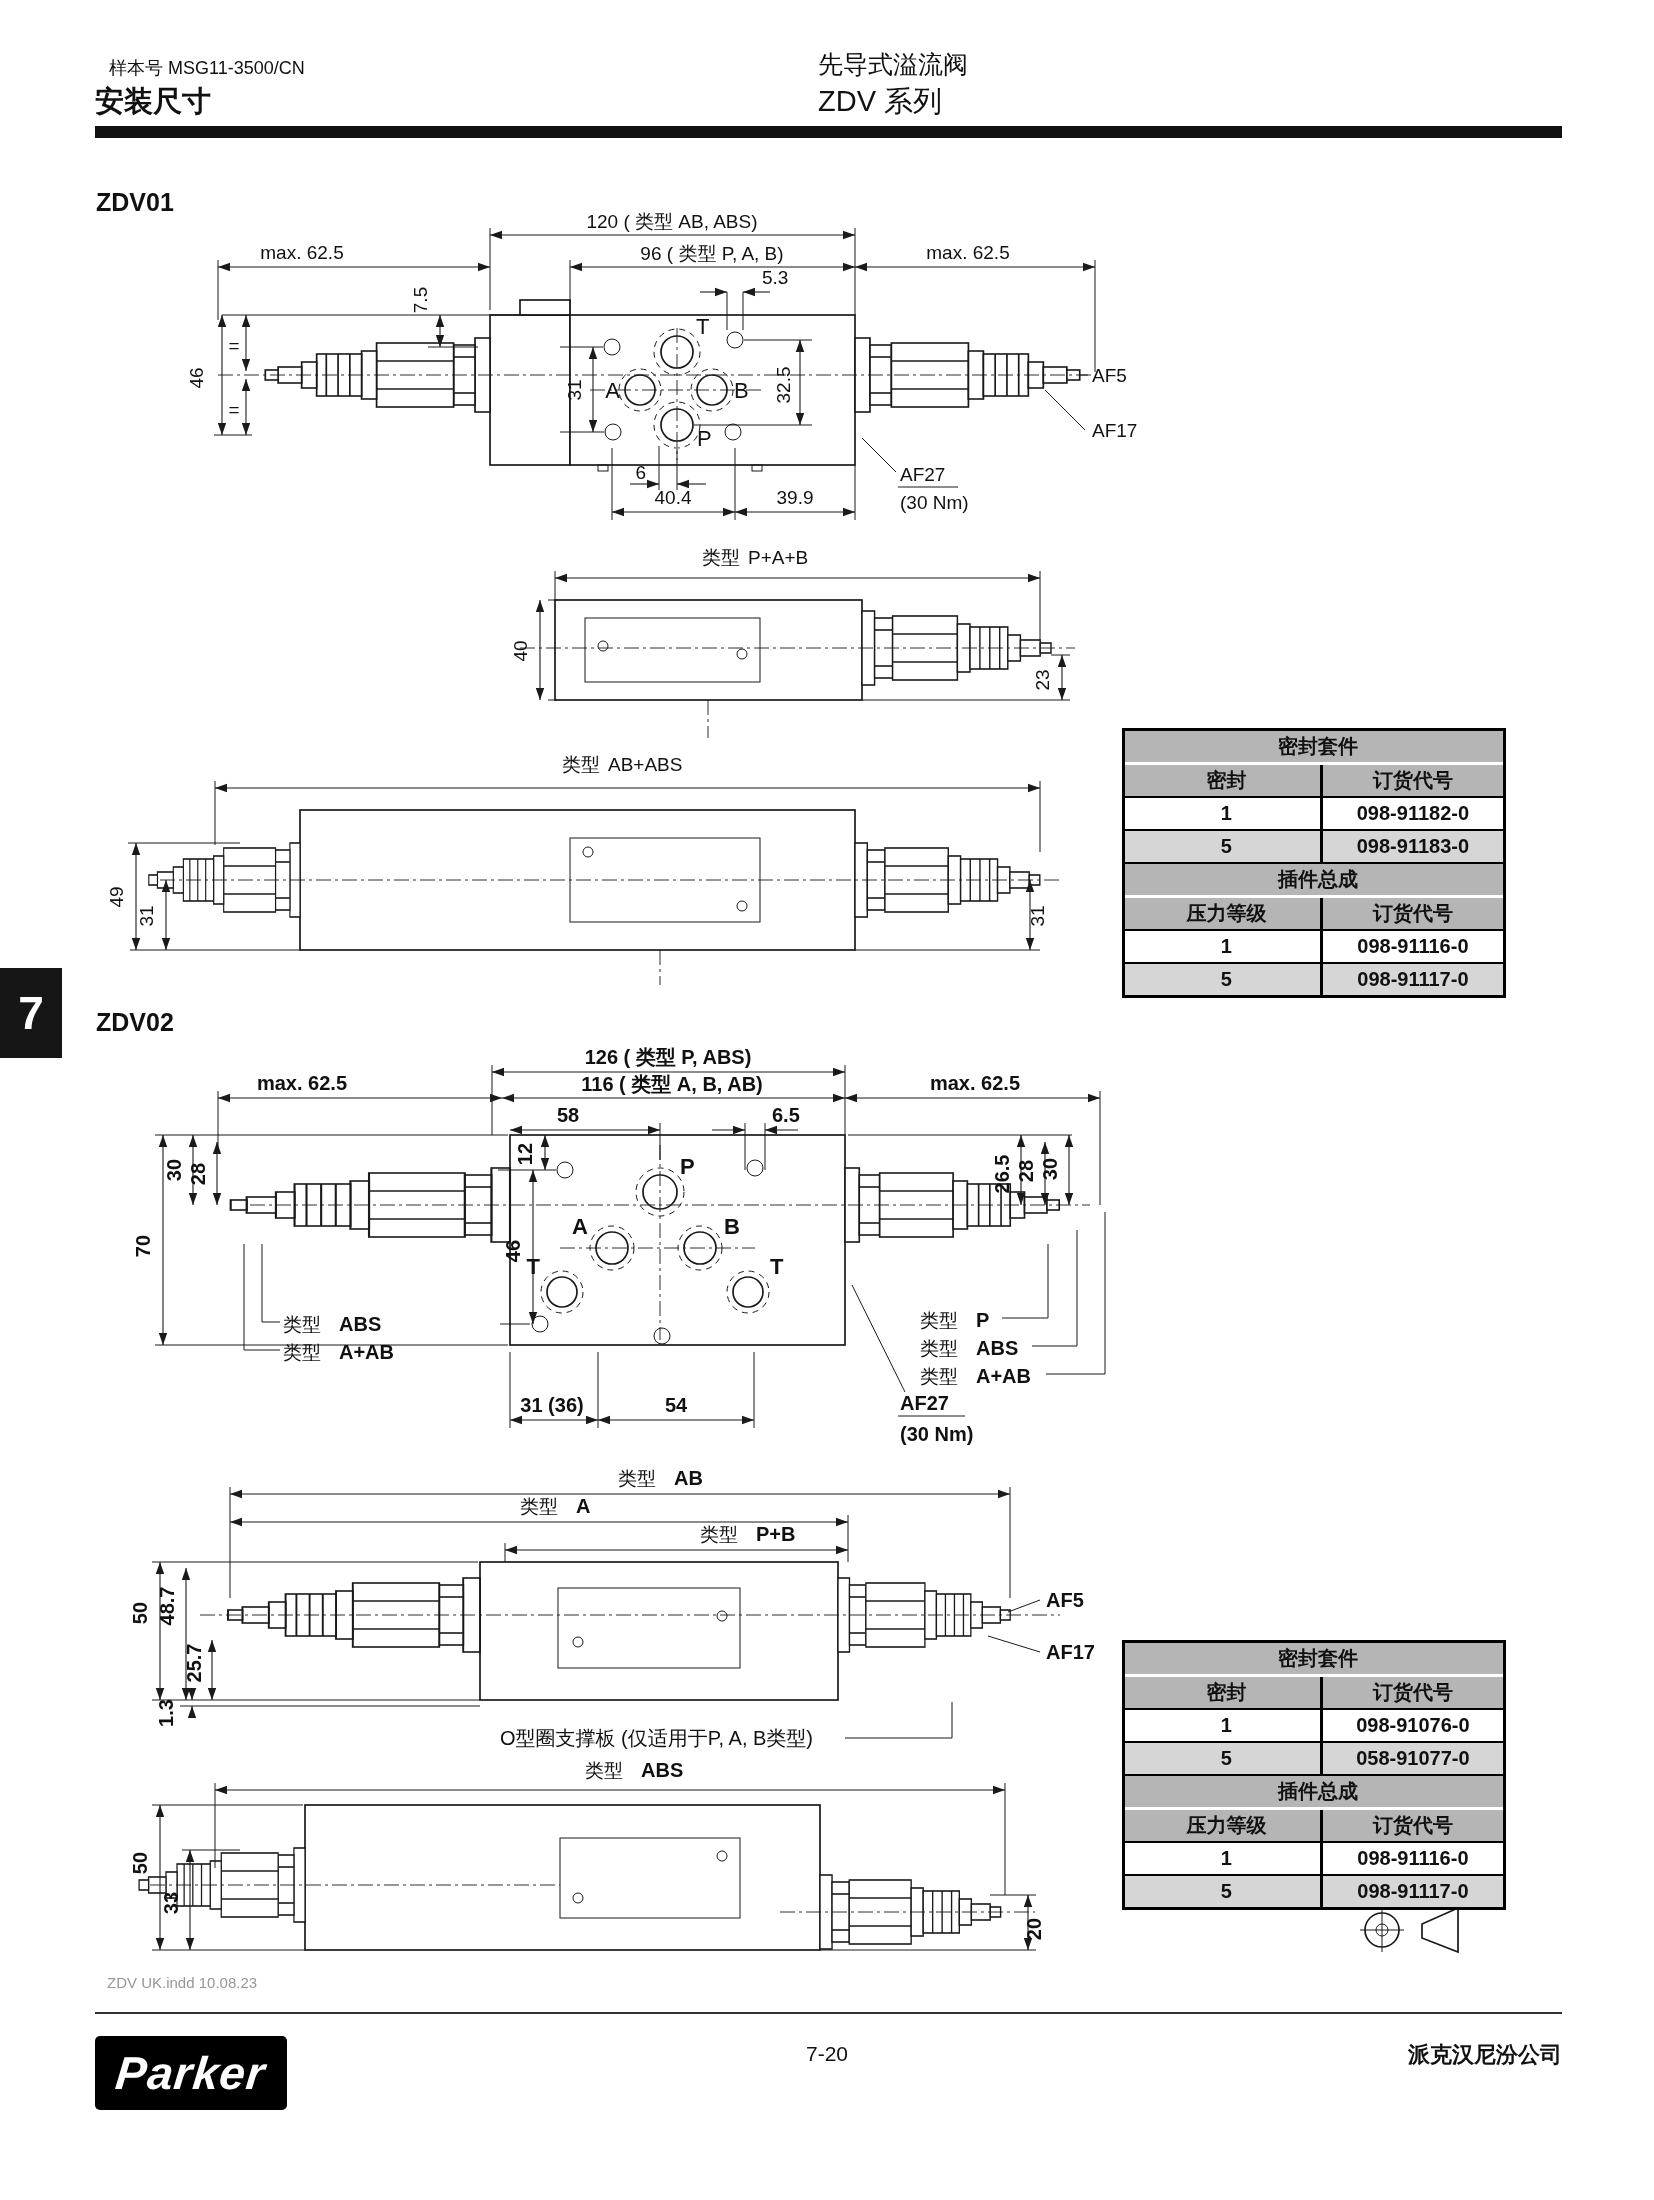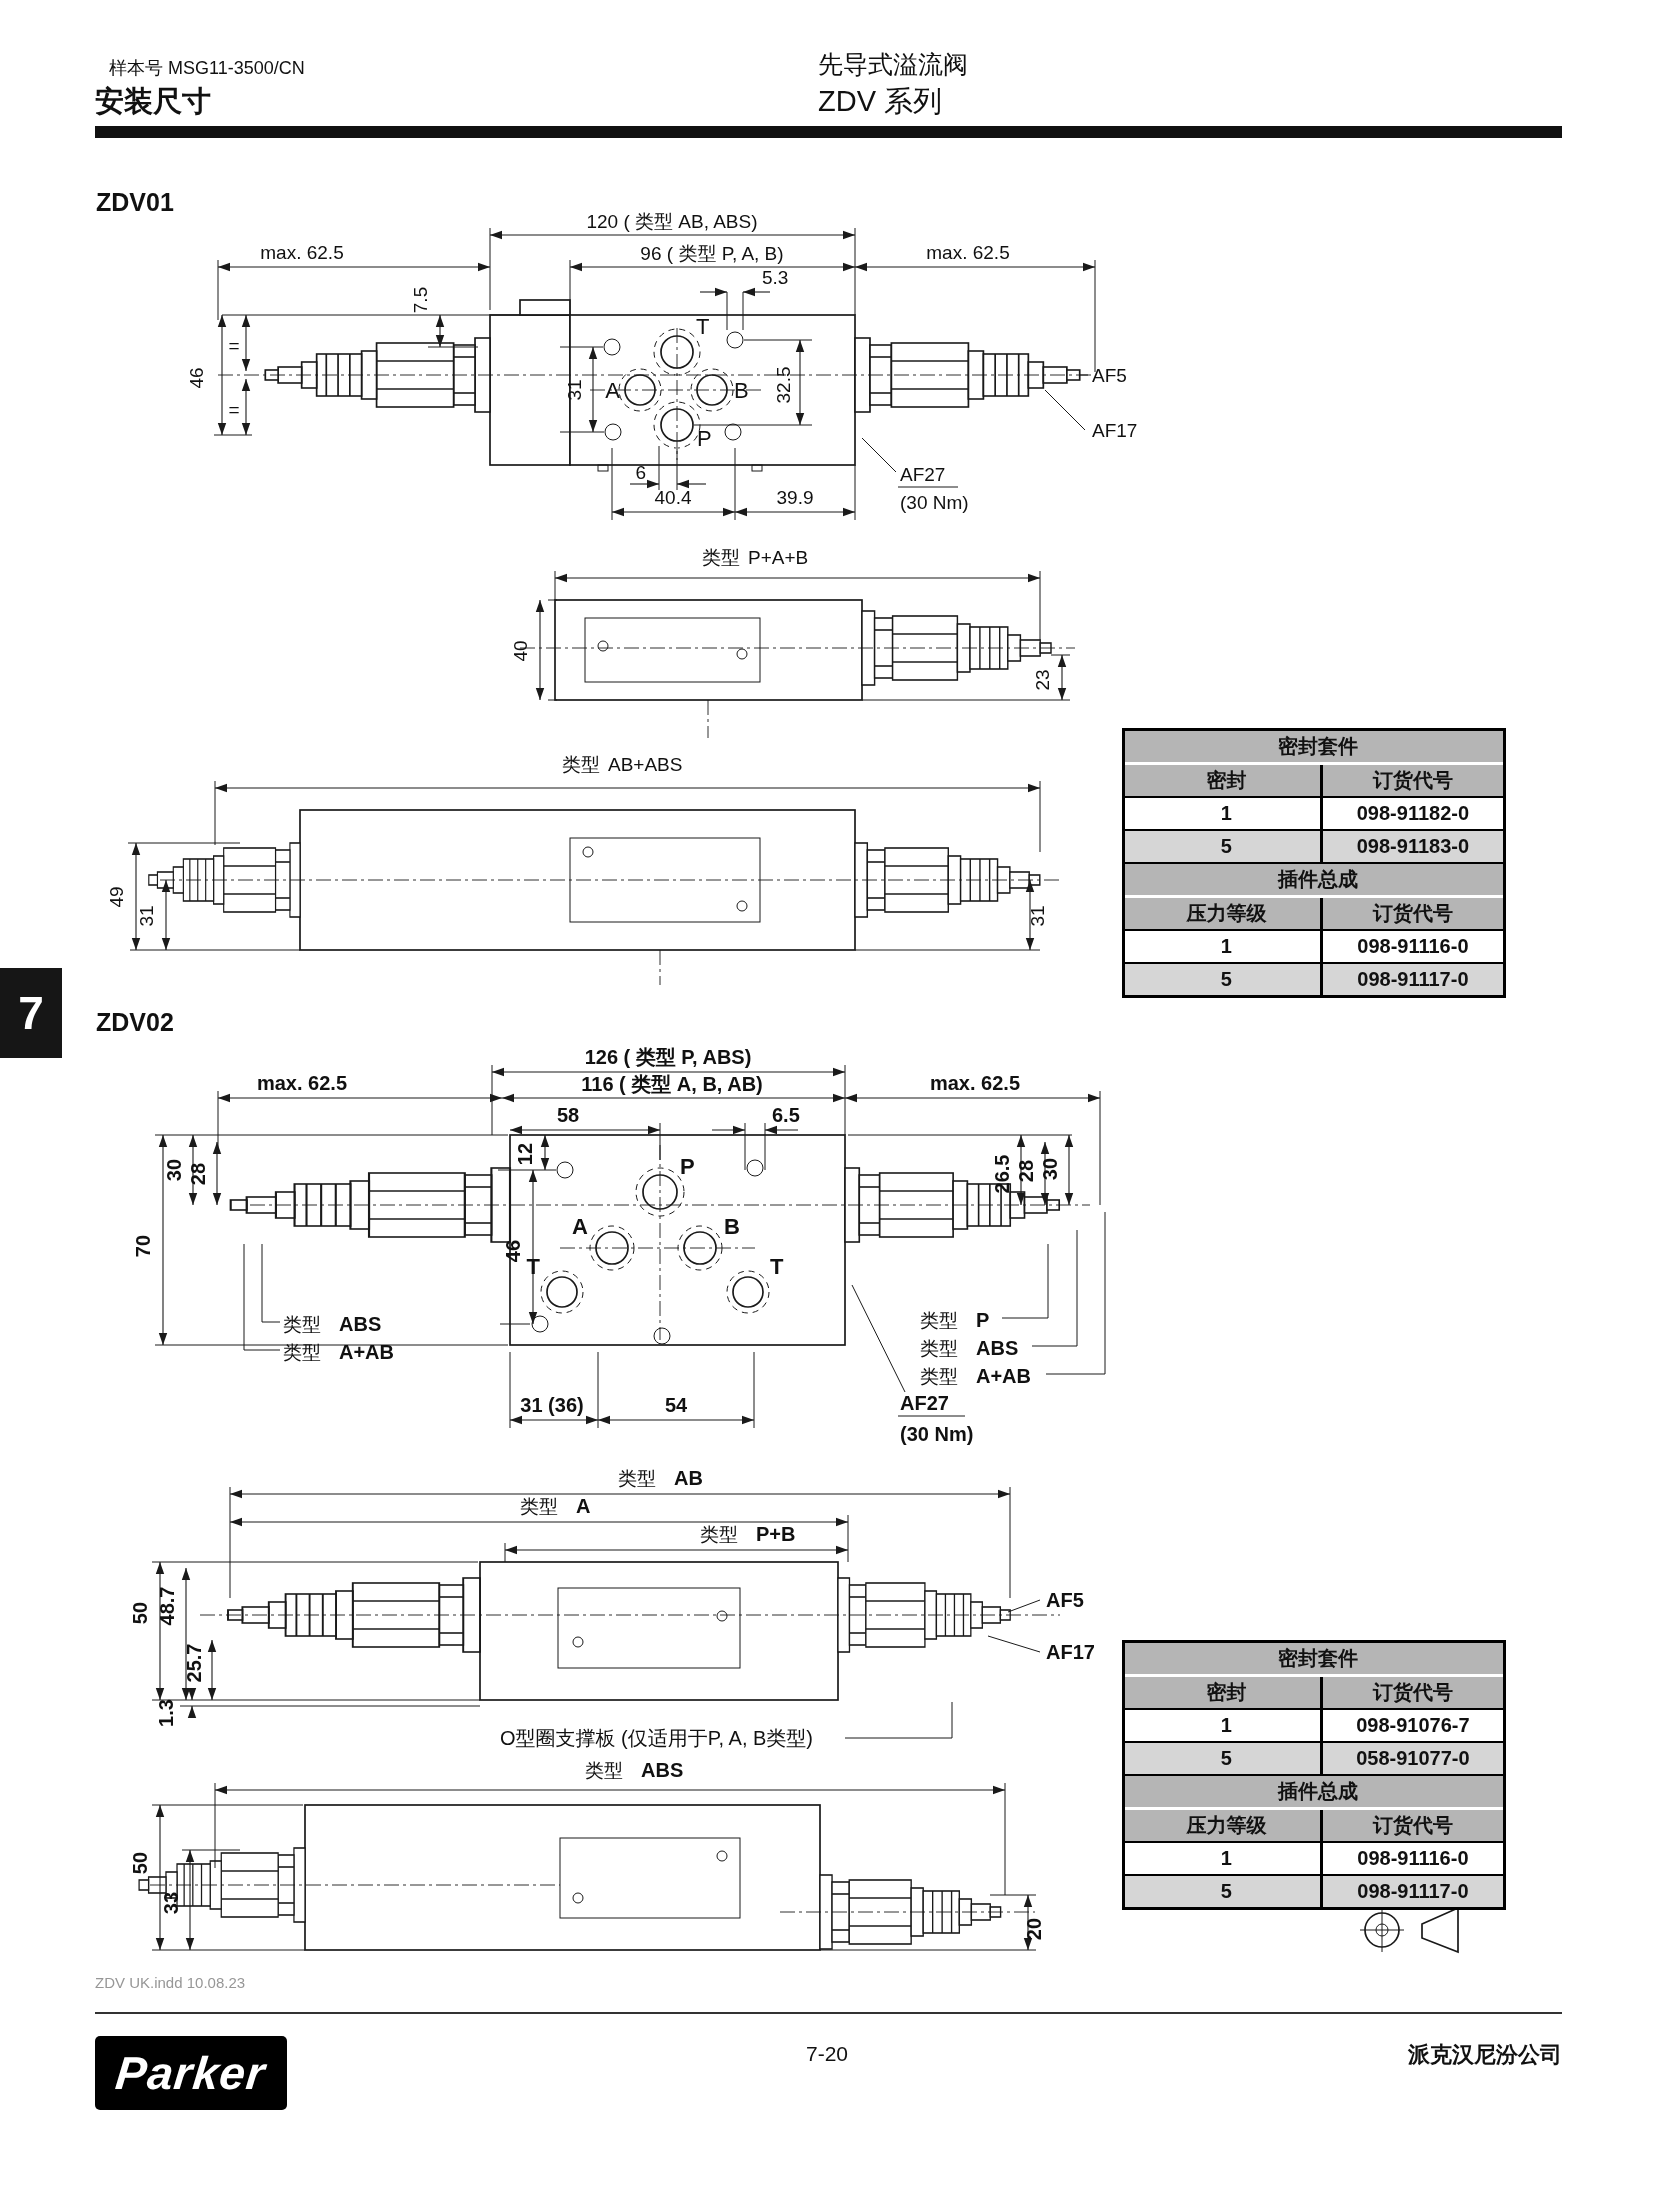--- a/index.html
+++ b/index.html
@@ -36,21 +36,21 @@
   .trow.head{border-bottom:2px solid #000;background:#b5b5b5;}
   .trow.data{border-bottom:2px solid #000;background:#fff;}
   .trow.data.g{background:#d6d6d6;}
   .trow.data:last-child{border-bottom:none;}
   .c1{width:50.5%;}
   .c2{flex:1;}
   .head .c1,.data .c1{border-right:3px solid #000;align-self:stretch;display:flex;
       align-items:center;justify-content:center;}
   .c2{display:flex;align-items:center;justify-content:center;text-align:center;}
   
-  .f-note{left:95px;top:1974px;font-size:15px;color:#979797;}
+  .f-note{left:107px;top:1974px;font-size:15px;color:#979797;}
   .f-rule{left:95px;top:2012px;width:1467px;height:2px;background:#333;}
   .f-page{left:757px;top:2042px;width:140px;text-align:center;font-size:21px;}
   .f-comp{right:92px;top:2040px;font-size:22px;font-weight:700;}
   .logo{left:95px;top:2036px;width:192px;height:74px;background:#000;border-radius:5px;
         display:flex;align-items:center;justify-content:center;}
   .logo span{color:#fff;font-size:46px;font-weight:700;font-style:italic;letter-spacing:1px;
         transform:skewX(-6deg);}
 </style>
 </head>
 <body>
@@ -449,21 +449,21 @@
   <div class="ptable" style="top:1640px;">
     <div class="trow title">
         <span>密封套件</span>
       </div>
     <div class="trow head">
       <span class="c1">密封</span>
       <span class="c2">订货代号</span>
     </div>
     <div class="trow data">
       <span class="c1">1</span>
-      <span class="c2">098-91076-7</span>
+      <span class="c2">098-91076-0</span>
     </div>
     <div class="trow data g">
       <span class="c1">5</span>
       <span class="c2">058-91077-0</span>
     </div>
     <div class="trow title">
         <span>插件总成</span>
       </div>
     <div class="trow head">
       <span class="c1">压力等级</span>

